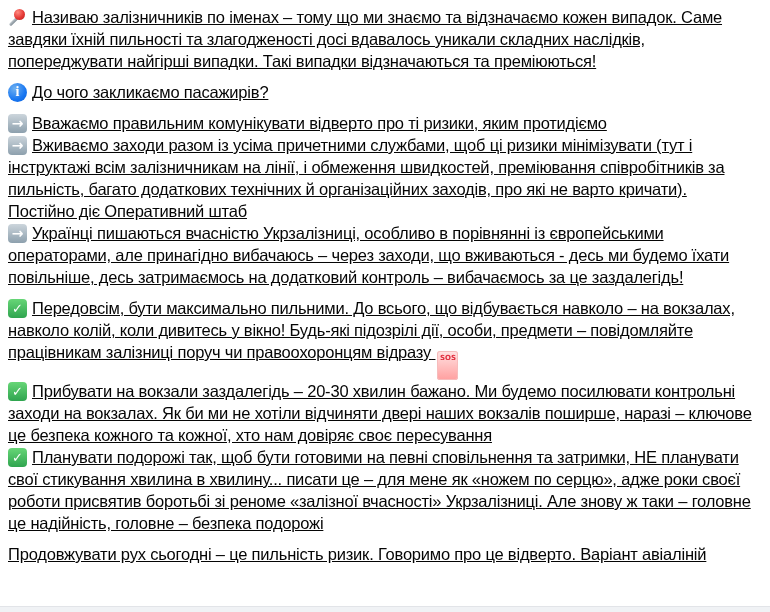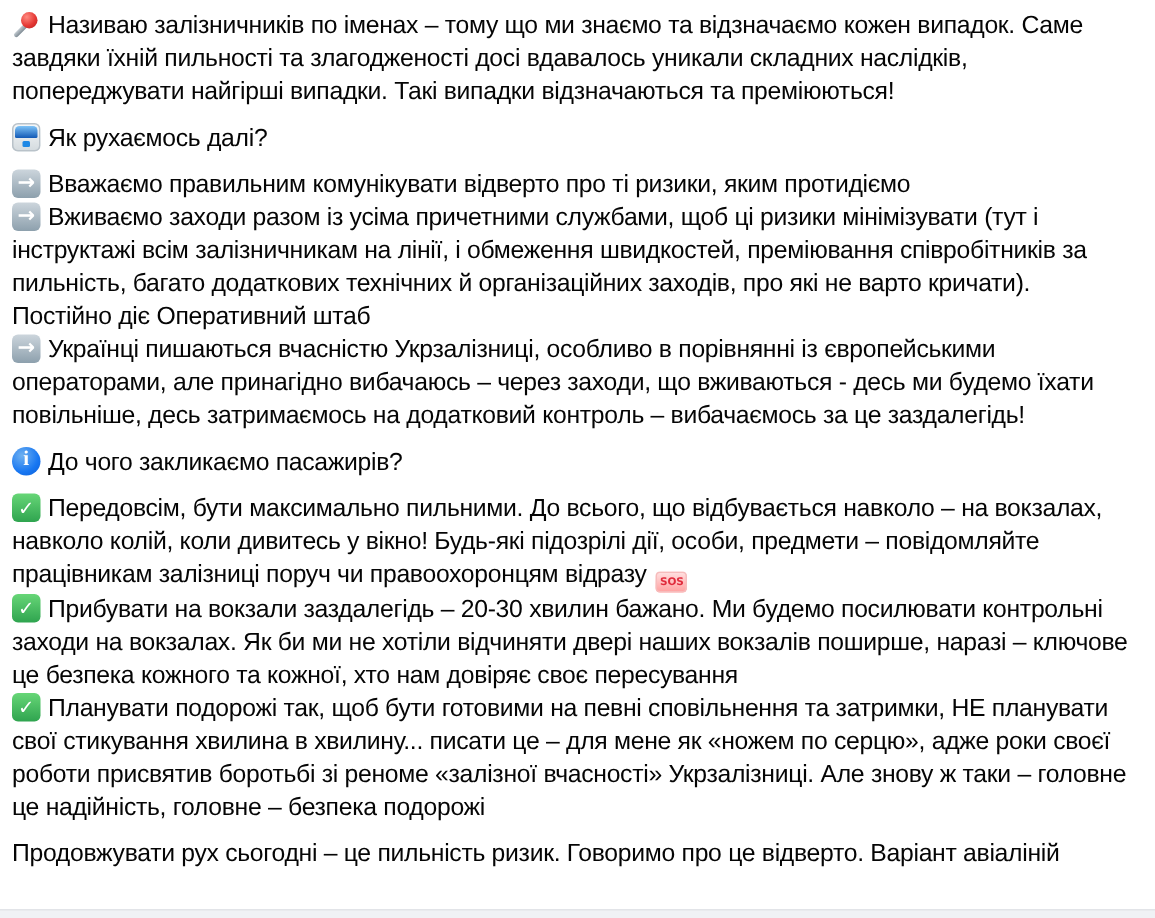--- a/index.html
+++ b/index.html
@@ -4,20 +4,21 @@
 <style>
   html,body { margin:0; padding:0; background:#ffffff; }
   .page {
     width:770px; height:612px; box-sizing:border-box;
     position:relative; overflow:hidden;
     background:#ffffff;
     padding:6px 8px 0 8px;
     font-family:"Liberation Sans","DejaVu Sans",sans-serif;
     font-size:16.5px; line-height:22px; color:#050505;
     letter-spacing:-0.2px;
+    text-decoration:underline;
   }
   .para { margin:0 0 9px 0; }
   .item { margin:0; }
 
   
   .emj {
     display:inline-block; width:19px; height:19px;
     border-radius:4px; position:relative; vertical-align:-4px;
     margin-right:5px;
   }
@@ -74,21 +75,21 @@
   
   .emj-check { background:linear-gradient(180deg,#67d677,#2fa44f); }
   .emj-check::after {
     content:"\2713"; position:absolute; left:0; right:0; top:0; bottom:0;
     color:#ffffff; font-weight:700; font-size:13px; line-height:19px;
     text-align:center; letter-spacing:0;
   }
 
   
   .emj-sos {
-    width:21px; height:14px; border-radius:3px;
+    width:21px; height:29px; border-radius:3px;
     vertical-align:-2px; margin-right:0; margin-left:2px;
     background:linear-gradient(180deg,#ffe3e3,#ff9f9f);
     box-shadow:inset 0 0 0 1px #f6bcbc;
   }
   .sos-txt {
     display:block; font-size:7px; font-weight:800; letter-spacing:0;
     color:#e02b3c; text-align:center; line-height:15px;
     font-family:"DejaVu Sans",sans-serif;
   }
 
@@ -100,30 +101,27 @@
 </style>
 </head>
 <body>
 
 <div class="page">
   <div>
       <div class="para">
         <div class="item"><span class="emj emj-pushpin"></span><span>Називаю залізничників по іменах – тому що ми знаємо та відзначаємо кожен випадок. Саме завдяки їхній пильності та злагодженості досі вдавалось уникали складних наслідків, попереджувати найгірші випадки. Такі випадки відзначаються та преміюються!</span></div>
       </div>
       <div class="para">
-        <div class="item"><span class="emj emj-train"></span><span>Як рухаємось далі?</span></div>
+        <div class="item"><span class="emj emj-info"></span><span>До чого закликаємо пасажирів?</span></div>
       </div>
       <div class="para">
         <div class="item"><span class="emj emj-arrow"></span><span>Вважаємо правильним комунікувати відверто про ті ризики, яким протидіємо</span></div>
         <div class="item"><span class="emj emj-arrow"></span><span>Вживаємо заходи разом із усіма причетними службами, щоб ці ризики мінімізувати (тут і інструктажі всім залізничникам на лінії, і обмеження швидкостей, преміювання співробітників за пильність, багато додаткових технічних й організаційних заходів, про які не варто кричати).</span></div>
         <div class="item"><span>Постійно діє Оперативний штаб</span></div>
         <div class="item"><span class="emj emj-arrow"></span><span>Українці пишаються вчасністю Укрзалізниці, особливо в порівнянні із європейськими операторами, але принагідно вибачаюсь – через заходи, що вживаються - десь ми будемо їхати повільніше, десь затримаємось на додатковий контроль – вибачаємось за це заздалегідь!</span></div>
-      </div>
-      <div class="para">
-        <div class="item"><span class="emj emj-info"></span><span>До чого закликаємо пасажирів?</span></div>
       </div>
       <div class="para">
         <div class="item"><span class="emj emj-check"></span><span>Передовсім, бути максимально пильними. До всього, що відбувається навколо – на вокзалах, навколо колій, коли дивитесь у вікно! Будь-які підозрілі дії, особи, предмети – повідомляйте працівникам залізниці поруч чи правоохоронцям відразу</span> <span class="emj emj-sos"><span class="sos-txt">SOS</span></span></div>
         <div class="item"><span class="emj emj-check"></span><span>Прибувати на вокзали заздалегідь – 20-30 хвилин бажано. Ми будемо посилювати контрольні заходи на вокзалах. Як би ми не хотіли відчиняти двері наших вокзалів поширше, наразі – ключове це безпека кожного та кожної, хто нам довіряє своє пересування</span></div>
         <div class="item"><span class="emj emj-check"></span><span>Планувати подорожі так, щоб бути готовими на певні сповільнення та затримки, НЕ планувати свої стикування хвилина в хвилину... писати це – для мене як «ножем по серцю», адже роки своєї роботи присвятив боротьбі зі реноме «залізної вчасності» Укрзалізниці. Але знову ж таки – головне це надійність, головне – безпека подорожі</span></div>
       </div>
       <div class="para">
         <div class="item"><span>Продовжувати рух сьогодні – це пильність ризик. Говоримо про це відверто. Варіант авіаліній</span></div>
       </div>
     </div>

